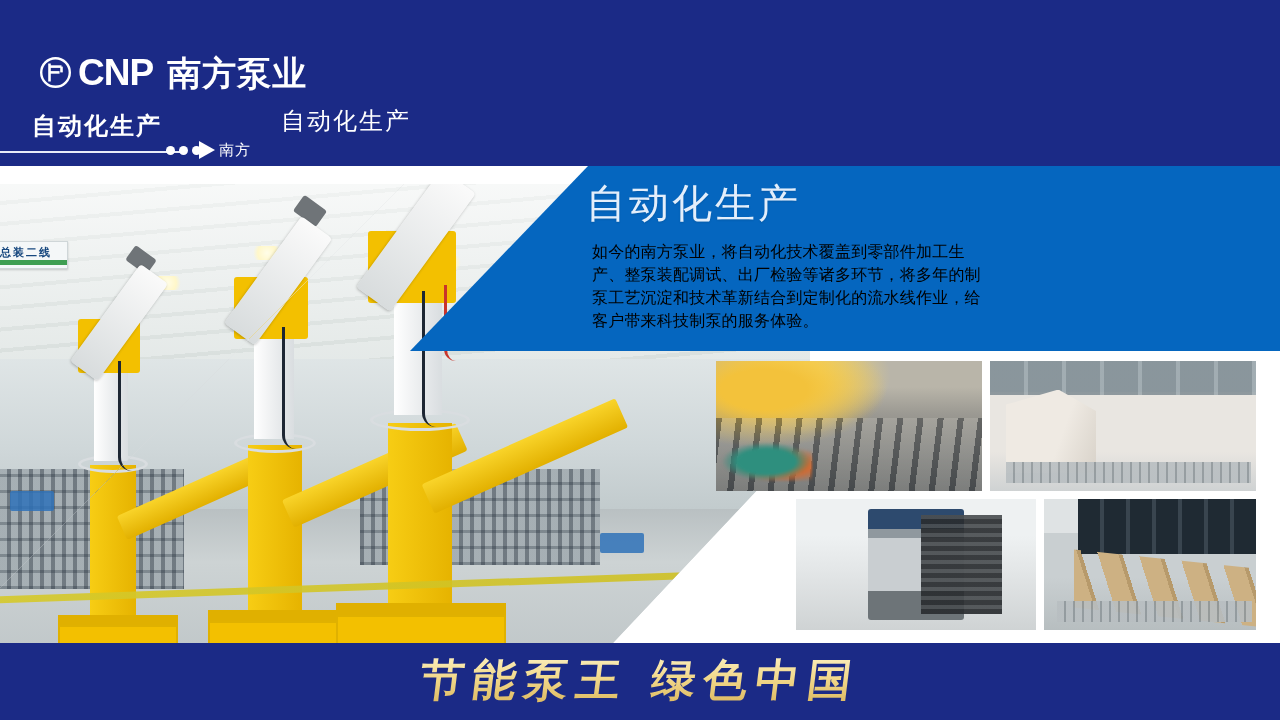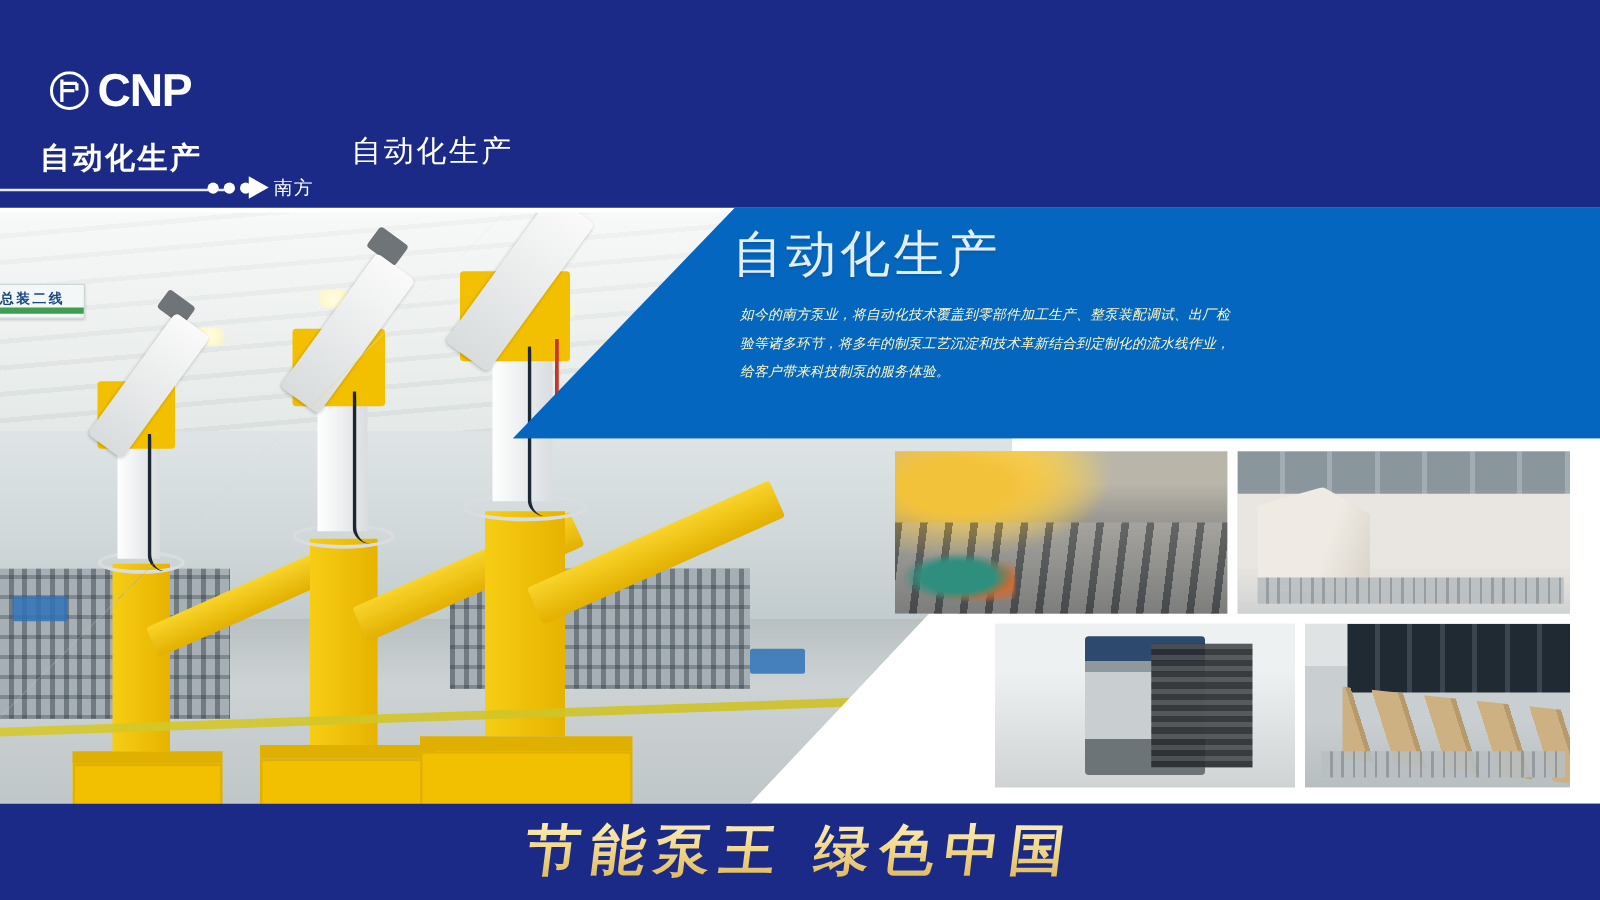--- a/index.html
+++ b/index.html
@@ -49,21 +49,21 @@
   }
   #nav-current{
     position:absolute; left:281px; top:-3px;
     font-size:24px; color:#ffffff; letter-spacing:2px;
     font-family:"DejaVu Sans","Liberation Sans",sans-serif;
   }
 
   
   #stage{ position:absolute; left:0; top:166px; width:1280px; height:477px; background:#ffffff; overflow:hidden; }
   
-  #hero-wrap{ position:absolute; left:0; top:4px; width:810px; height:432px; }
+  #hero-wrap{ position:absolute; left:0; top:18px; width:810px; height:432px; }
   .hero-piece{ position:absolute; overflow:hidden; }
   #hero-upper{
     left:0; top:0; width:410px; height:410px;
     -webkit-clip-path: polygon(0 0, 404px 0, 0 404px);
     clip-path: polygon(0 0, 404px 0, 0 404px);
   }
   #hero-lower{
     left:0; top:0; width:810px; height:477px;
     -webkit-clip-path: polygon(0 404px, 404px 0, 810px 0, 810px 250px, 596px 477px, 0 477px);
     clip-path: polygon(0 404px, 404px 0, 810px 0, 810px 250px, 596px 477px, 0 477px);
@@ -139,24 +139,23 @@
     clip-path: polygon(178px 0, 870px 0, 870px 185px, 0 185px);
   }
   #panel-title{
     position:absolute; left:176px; top:10px;
     font-size:40px; color:#e3eefb; letter-spacing:3px;
     font-family:"DejaVu Sans","Liberation Sans",sans-serif;
     text-shadow:0 1px 2px rgba(0,0,0,.12);
   }
   #panel-body{
     position:absolute; left:182px; top:74px; width:400px;
-    font-size:11px; line-height:23px; color:#fef9c3;
+    font-size:16px; line-height:23px; color:#000000;
     font-family:"DejaVu Sans","Liberation Sans",sans-serif;
     letter-spacing:.2px;
-    font-style:italic;
   }
 
   
   #grid{ position:absolute; left:716px; top:195px; width:540px; height:269px; }
   .cell{ position:absolute; overflow:hidden; background:#dfe3e5; }
   #cell-0{ left:0;   top:0;   width:266px; height:130px; }
   #cell-1{ left:274px;top:0;  width:266px; height:130px; }
   #cell-2{ left:80px; top:138px;width:240px;height:131px; }
   #cell-3{ left:328px;top:138px;width:212px;height:131px; }
 
@@ -250,20 +249,21 @@
       <span id="logo-mark">
         <svg width="31" height="31" viewBox="0 0 31 31" aria-hidden="true">
           <path d="M15.5 1.2 C7.6 1.2 1.2 7.6 1.2 15.5 C1.2 23.4 7.6 29.8 15.5 29.8 C23.4 29.8 29.8 23.4 29.8 15.5 C29.8 7.6 23.4 1.2 15.5 1.2 Z" fill="none" stroke="#ffffff" stroke-width="2.4"></path>
           <path d="M9.5 6.5 L9.5 24.5" stroke="#ffffff" stroke-width="2.6"></path>
           <path d="M9.5 9.6 L21.5 9.6" stroke="#ffffff" stroke-width="2.6"></path>
           <path d="M9.5 15.4 L19.5 15.4" stroke="#ffffff" stroke-width="2.6"></path>
           <path d="M21.5 9.6 L21.5 15.4" stroke="#ffffff" stroke-width="2.6"></path>
         </svg>
       </span>
       <span id="logo-cnp">CNP</span>
+      <span id="logo-cn">南方泵业</span>
     </div>
 
     <div id="nav-row">
       <div id="nav-quality">自动化生产</div>
       <div id="nav-rule"></div>
       <div id="nav-dots">
         <span class="nav-dot"></span>
         <span class="nav-dot"></span>
         <span class="nav-dot"></span>
       </div>

